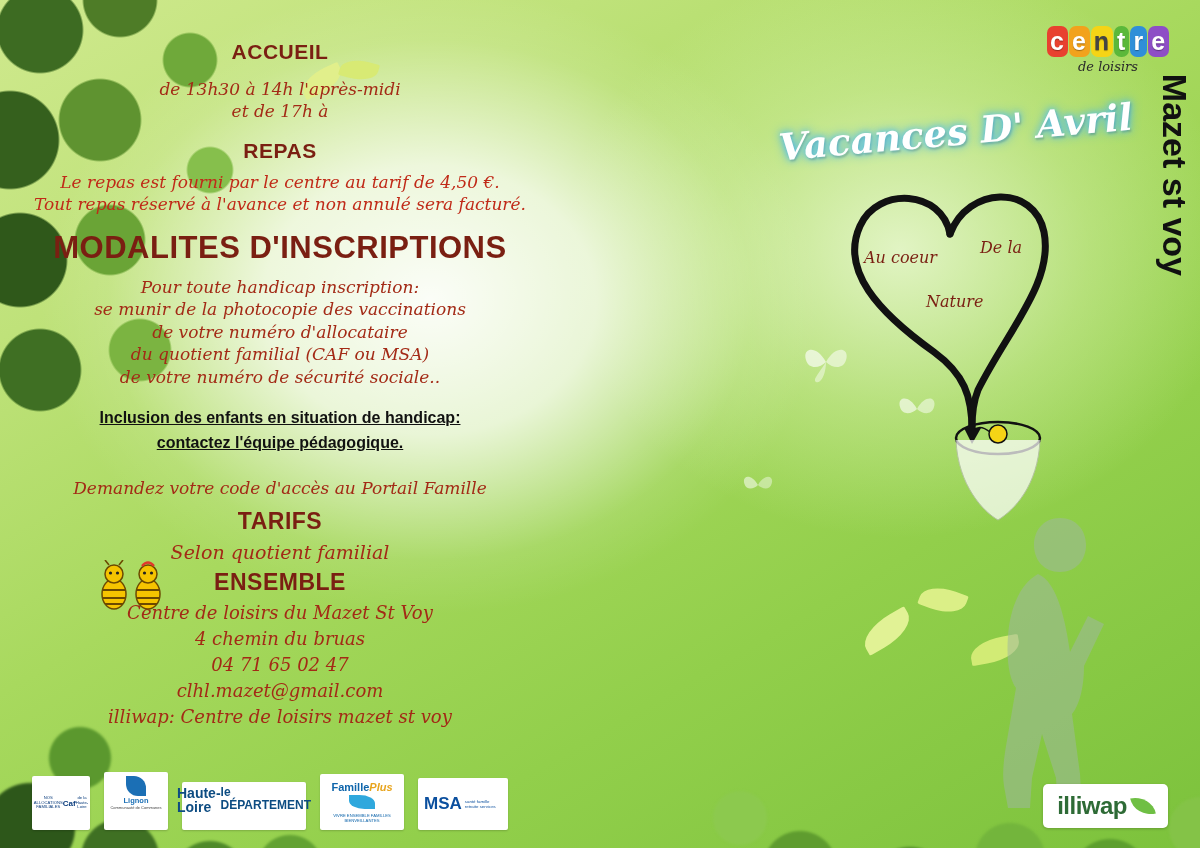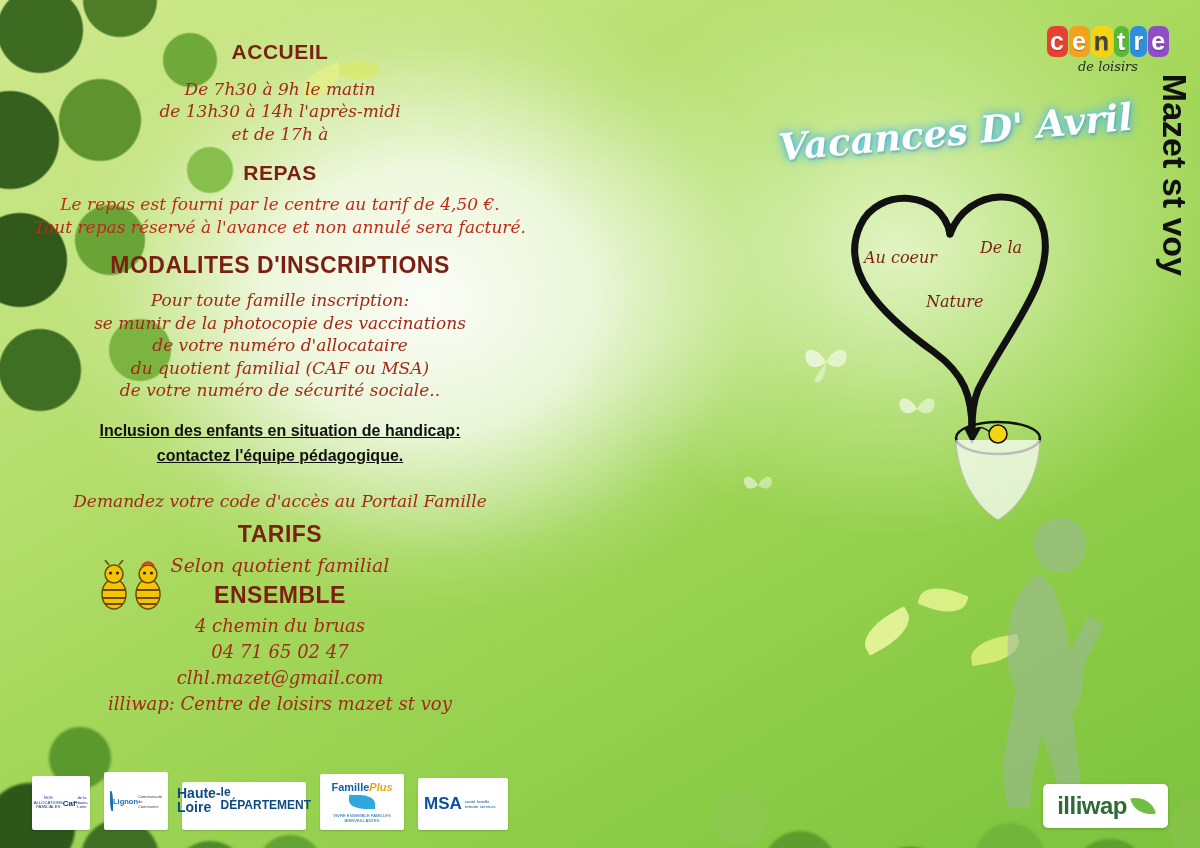--- a/index.html
+++ b/index.html
@@ -56,21 +56,21 @@
   .sprig i{position:absolute;display:block;border-radius:70% 5% 70% 5%;background:#cfe76b;opacity:.95;}
 
   
   .text-col{position:absolute;left:20px;top:30px;width:520px;text-align:center;}
   .head{
     font-family:"Liberation Sans", sans-serif;
     font-weight:700;color:#7a1f12;letter-spacing:.5px;
   }
   .h-accueil{font-size:21px;margin:10px 0 14px 0;}
   .h-repas{font-size:21px;margin:16px 0 8px 0;}
-  .h-modal{font-size:23px;margin:14px 0 10px 0;}
+  .h-modal{font-size:31px;margin:14px 0 10px 0;}
   .h-tarifs{font-size:23px;margin:8px 0 6px 0;}
   .h-contact{font-size:23px;margin:6px 0 4px 0;}
   .script{
     font-family:"DejaVu Serif", serif;font-style:italic;color:#a32a16;
     font-size:17px;line-height:1.32;
   }
   .script.red-strong{color:#c02a18;}
   .block{margin:6px 0;}
   .handicap{
     font-family:"Liberation Sans", sans-serif;font-weight:700;color:#111;
@@ -126,21 +126,21 @@
 
   .butterfly{position:absolute;opacity:.75;}
   .child{position:absolute;right:62px;bottom:38px;width:170px;height:310px;opacity:.62;}
 
   
   .logos{position:absolute;left:32px;bottom:18px;display:flex;align-items:flex-end;gap:14px;}
   .logo-box{background:#fff;border-radius:2px;padding:4px 6px;box-shadow:0 1px 2px rgba(0,0,0,.18);}
   .logo-caf{width:46px;height:46px;display:flex;flex-direction:row;align-items:center;justify-content:center;}
   .logo-caf .cafw{font-family:"Liberation Sans", sans-serif;font-size:8px;font-weight:700;color:#0a3c7d;}
   .logo-caf .caft{font-family:"Liberation Sans", sans-serif;font-size:4.2px;color:#0a3c7d;line-height:1.15;text-align:center;}
-  .logo-lignon{width:52px;height:50px;display:flex;flex-direction:row;align-items:center;justify-content:center;}
+  .logo-lignon{width:52px;height:50px;display:flex;flex-direction:column;align-items:center;}
   .logo-lignon .lg-n{font-family:"Liberation Sans", sans-serif;font-size:7.5px;color:#1b6fb5;font-weight:700;}
   .logo-lignon .lg-s{font-family:"Liberation Sans", sans-serif;font-size:4px;color:#444;}
   .logo-hl{width:112px;height:40px;display:flex;align-items:flex-start;justify-content:center;}
   .logo-hl .hl1{font-family:"Liberation Sans", sans-serif;font-size:14px;font-weight:700;color:#0d4c82;line-height:1;}
   .logo-hl .hl2{font-family:"Liberation Sans", sans-serif;font-size:12px;font-weight:700;color:#0d4c82;line-height:1.1;}
   .logo-famille{width:72px;height:48px;display:flex;flex-direction:column;align-items:center;justify-content:center;}
   .logo-famille .fp{font-family:"Liberation Sans", sans-serif;font-size:11px;font-weight:700;color:#0e65ab;}
   .logo-famille .fp em{color:#e8a41c;font-style:italic;}
   .logo-famille .fs{font-family:"Liberation Sans", sans-serif;font-size:4.2px;color:#0e65ab;text-align:center;line-height:1.2;margin-top:2px;}
   .logo-msa{width:78px;height:44px;display:flex;align-items:center;gap:3px;margin-top:28px;}
@@ -219,51 +219,51 @@
     <path d="M92 18 c16 0 26 12 26 27 c0 15 -10 27 -26 27 c-16 0 -26 -12 -26 -27 c0 -15 10 -27 26 -27 Z
              M70 74 c-18 10 -28 34 -30 62 c-2 26 2 44 8 52 l-10 58 c-2 12 -4 28 -2 40 l4 22 h22 l2 -30
              l10 -44 l14 44 l2 32 h24 l-2 -36 l-8 -60 c8 -10 12 -28 12 -48 l20 -42 l-16 -8 l-18 36
              c-4 -28 -12 -70 -32 -78 Z" fill="#9fb7a0" opacity=".85"></path>
   </svg>
 
   <div class="text-col">
 
     <div class="head h-accueil">ACCUEIL</div>
     <div class="block">
-      <div class="script">De 7h30 à 9h le matin</div>
       <div class="script">de 13h30 à 14h l'après-midi</div>
       <div class="script">et de 17h à</div>
     </div>
 
     <div class="head h-repas">REPAS</div>
     <div class="block">
       <div class="script red-strong">Le repas est fourni par le centre au tarif de 4,50 €.</div>
       <div class="script red-strong">Tout repas réservé à l'avance et non annulé sera facturé.</div>
     </div>
 
     <div class="head h-modal">MODALITES D'INSCRIPTIONS</div>
     <div class="block">
-      <div class="script">Pour toute famille inscription:</div>
+      <div class="script">Pour toute handicap inscription:</div>
       <div class="script">se munir de la photocopie des vaccinations</div>
       <div class="script">de votre numéro d'allocataire</div>
       <div class="script">du quotient familial (CAF ou MSA)</div>
       <div class="script">de votre numéro de sécurité sociale..</div>
     </div>
 
     <div class="handicap">
       <span>Inclusion des enfants en situation de handicap:</span><br>
       <span>contactez l'équipe pédagogique.</span>
     </div>
 
     <div class="code-line">Demandez votre code d'accès  au Portail Famille</div>
 
     <div class="head h-tarifs">TARIFS</div>
     <div class="tarif-line">Selon quotient familial</div>
 
     <div class="head h-contact">ENSEMBLE</div>
+    <div class="contact-line">Centre de loisirs du Mazet St Voy</div>
     <div class="contact-line">4 chemin du bruas</div>
     <div class="contact-line">04 71 65 02 47</div>
     <div class="contact-line">clhl.mazet@gmail.com</div>
     <div class="contact-line">illiwap: Centre de loisirs mazet st voy</div>
   </div>
 
   <svg class="bees" viewBox="0 0 80 58">
     <g>
       <ellipse cx="22" cy="34" rx="12" ry="15" fill="#f5c400" stroke="#6b4a00" stroke-width="1.5"></ellipse>
       <path d="M11 30 h22 M11 38 h22 M13 44 h18" stroke="#6b4a00" stroke-width="2.2"></path>

